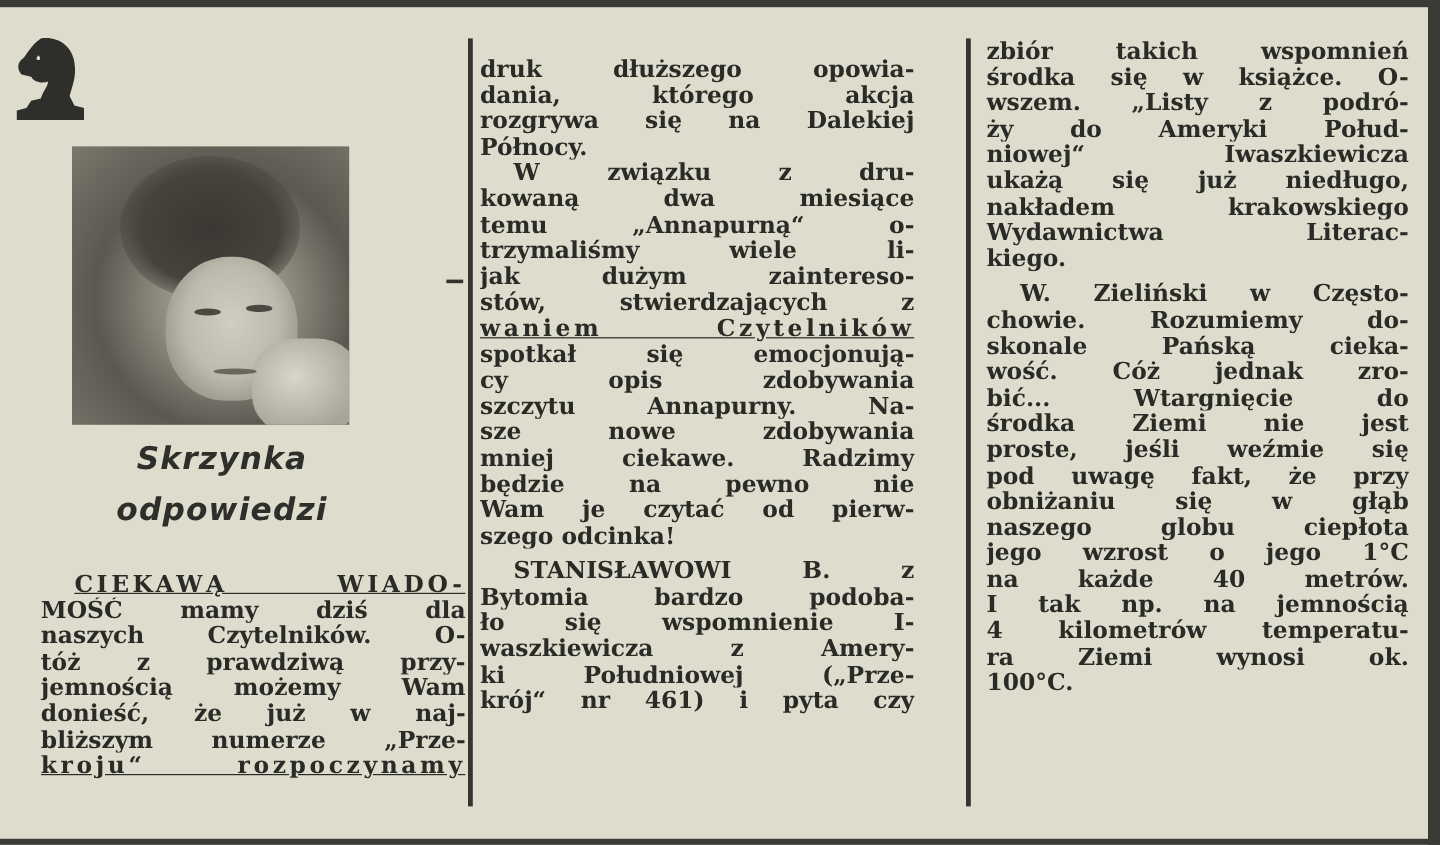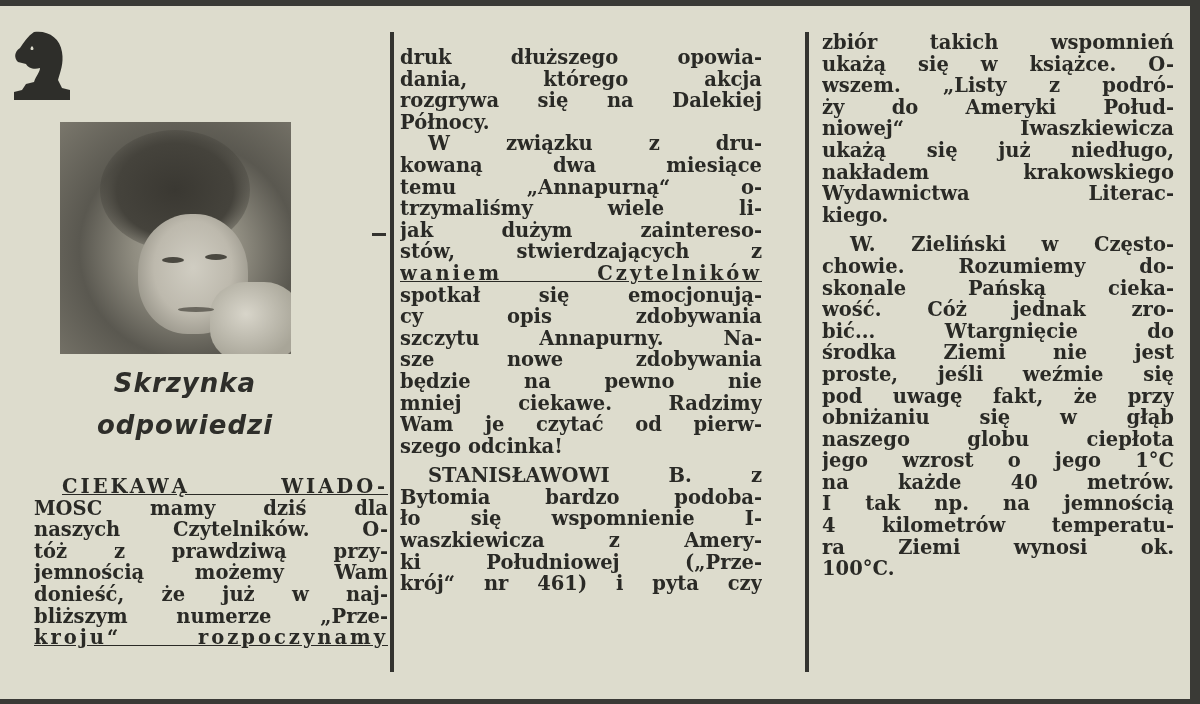--- a/index.html
+++ b/index.html
@@ -117,36 +117,36 @@
     <span class="line">kowaną dwa miesiące</span>
     <span class="line">temu „Annapurną“ o-</span>
     <span class="line">trzymaliśmy wiele li-</span>
     <span class="line">jak dużym zaintereso-</span>
     <span class="line">stów, stwierdzających z</span>
     <span class="line spaced">waniem Czytelników</span>
     <span class="line">spotkał się emocjonują-</span>
     <span class="line">cy opis zdobywania</span>
     <span class="line">szczytu Annapurny. Na-</span>
     <span class="line">sze nowe zdobywania</span>
+    <span class="line">mniej ciekawe. Radzimy</span>
     <span class="line">będzie na pewno nie</span>
-    <span class="line">mniej ciekawe. Radzimy</span>
     <span class="line">Wam je czytać od pierw-</span>
     <span class="line last">szego odcinka!</span>
     <div class="gap"></div>
     <span class="line indent">STANISŁAWOWI B. z</span>
     <span class="line">Bytomia bardzo podoba-</span>
     <span class="line">ło się wspomnienie I-</span>
     <span class="line">waszkiewicza z Amery-</span>
     <span class="line">ki Południowej („Prze-</span>
     <span class="line">krój“ nr 461) i pyta czy</span>
   </div>
 
   <div class="col c3">
     <span class="line">zbiór takich wspomnień</span>
-    <span class="line">ukażą się w książce. O-</span>
+    <span class="line">środka się w książce. O-</span>
     <span class="line">wszem. „Listy z podró-</span>
     <span class="line">ży do Ameryki Połud-</span>
     <span class="line">niowej“ Iwaszkiewicza</span>
     <span class="line">ukażą się już niedługo,</span>
     <span class="line">nakładem krakowskiego</span>
     <span class="line">Wydawnictwa Literac-</span>
     <span class="line last">kiego.</span>
     <div class="gap"></div>
     <span class="line indent">W. Zieliński w Często-</span>
     <span class="line">chowie. Rozumiemy do-</span>

